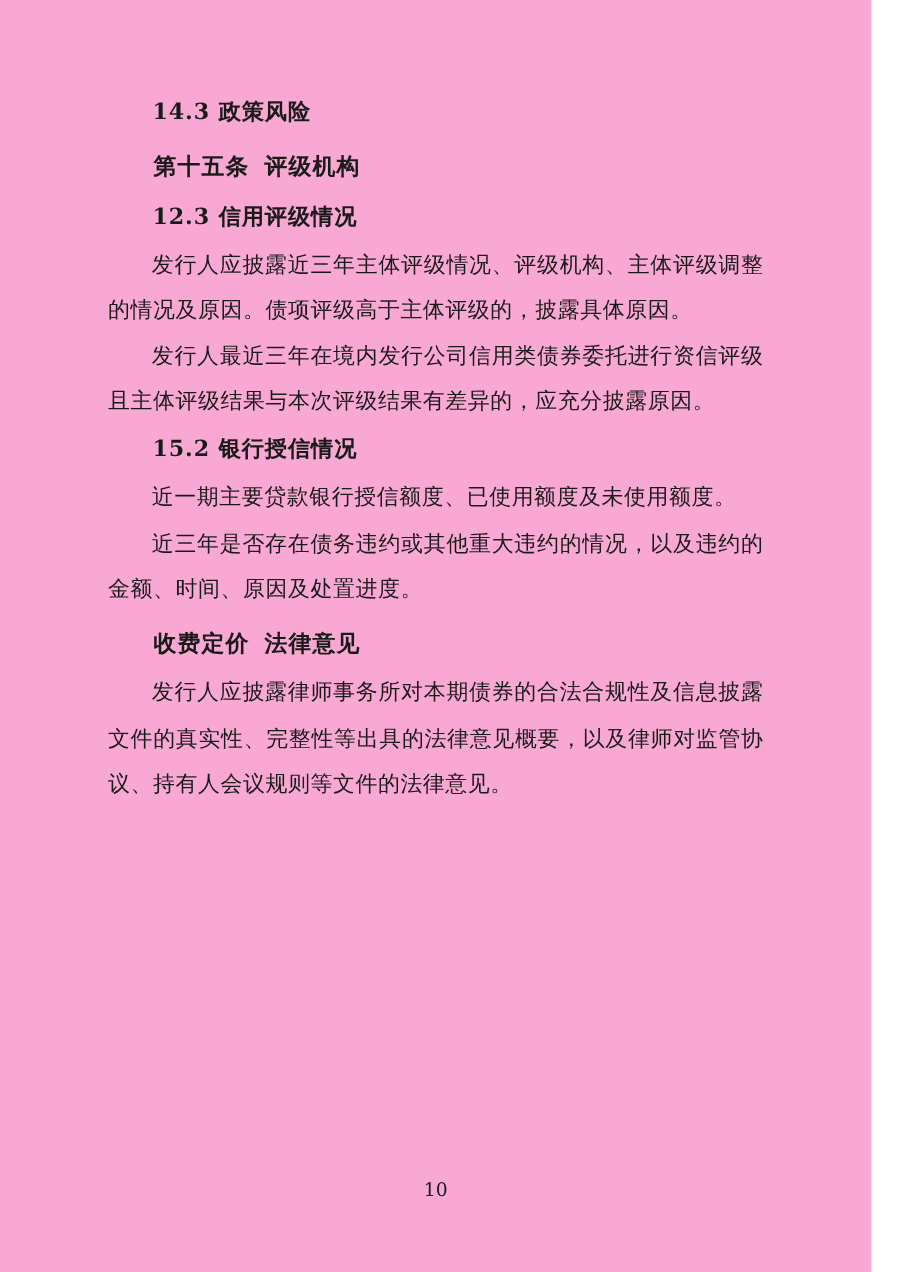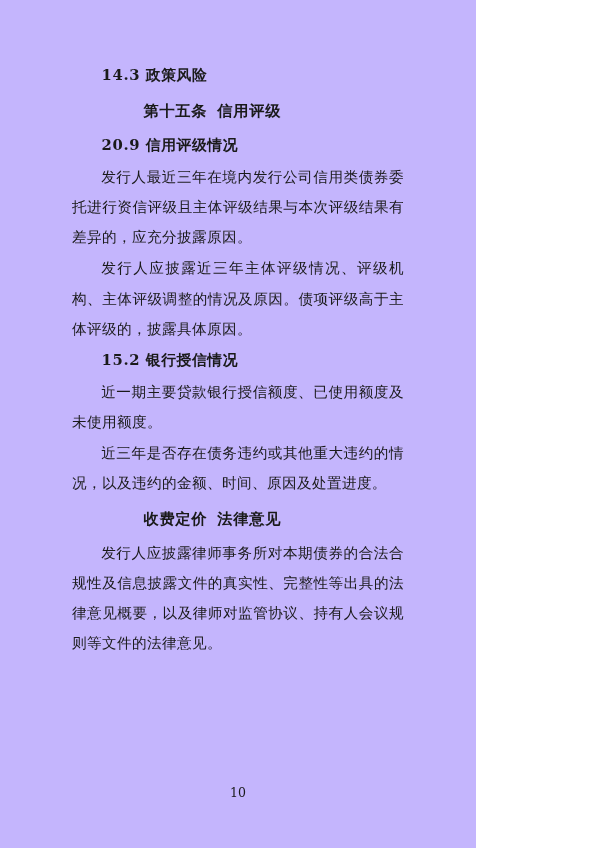--- a/index.html
+++ b/index.html
@@ -9,23 +9,23 @@
   body {
     width: 600px;
     height: 848px;
     background: #ffffff;
     font-family: "DejaVu Serif", "Liberation Serif", serif;
     color: #1a1a1a;
     overflow: hidden;
   }
   .page {
     position: relative;
-    width: 476px;
+    width: 581px;
     height: 848px;
-    background: #c4b5fd;
+    background: #f9a8d4;
     box-sizing: border-box;
     padding: 60px 72px 40px 72px;
   }
   .doc-body {
     font-size: 14.6px;
     line-height: 2.06;
     text-align: justify;
     text-justify: inter-ideograph;
     letter-spacing: 0.4px;
   }
@@ -38,21 +38,20 @@
   }
   .heading-article {
     font-weight: 700;
     font-size: 15.2px;
     margin: 6px 0 2px 0;
     text-indent: 2em;
     letter-spacing: 0.8px;
   }
   .heading-article .art-label {
     margin-right: 10px;
-    margin-left: 41px;
   }
   .para {
     margin: 0 0 1px 0;
     text-indent: 2em;
   }
   .page-number {
     position: absolute;
     left: 0;
     right: 0;
     bottom: 48px;
@@ -66,29 +65,29 @@
 <body>
 
 <div class="page">
 
   <div class="doc-body">
 
     <div class="heading-num">14.3 政策风险</div>
 
 
     <div class="heading-article">
-      <span class="art-label">第十五条</span><span>信用评级</span>
+      <span class="art-label">第十五条</span><span>评级机构</span>
     </div>
 
-    <div class="heading-num">20.9 信用评级情况</div>
+    <div class="heading-num">12.3 信用评级情况</div>
 
 
+    <p class="para">发行人应披露近三年主体评级情况、评级机构、主体评级调整的情况及原因。债项评级高于主体评级的，披露具体原因。</p>
+
     <p class="para">发行人最近三年在境内发行公司信用类债券委托进行资信评级且主体评级结果与本次评级结果有差异的，应充分披露原因。</p>
-
-    <p class="para">发行人应披露近三年主体评级情况、评级机构、主体评级调整的情况及原因。债项评级高于主体评级的，披露具体原因。</p>
 
     <div class="heading-num">15.2 银行授信情况</div>
 
     <p class="para">近一期主要贷款银行授信额度、已使用额度及未使用额度。</p>
 
 
     <p class="para">近三年是否存在债务违约或其他重大违约的情况，以及违约的金额、时间、原因及处置进度。</p>
 
     <div class="heading-article">
       <span class="art-label">收费定价</span><span>法律意见</span>

